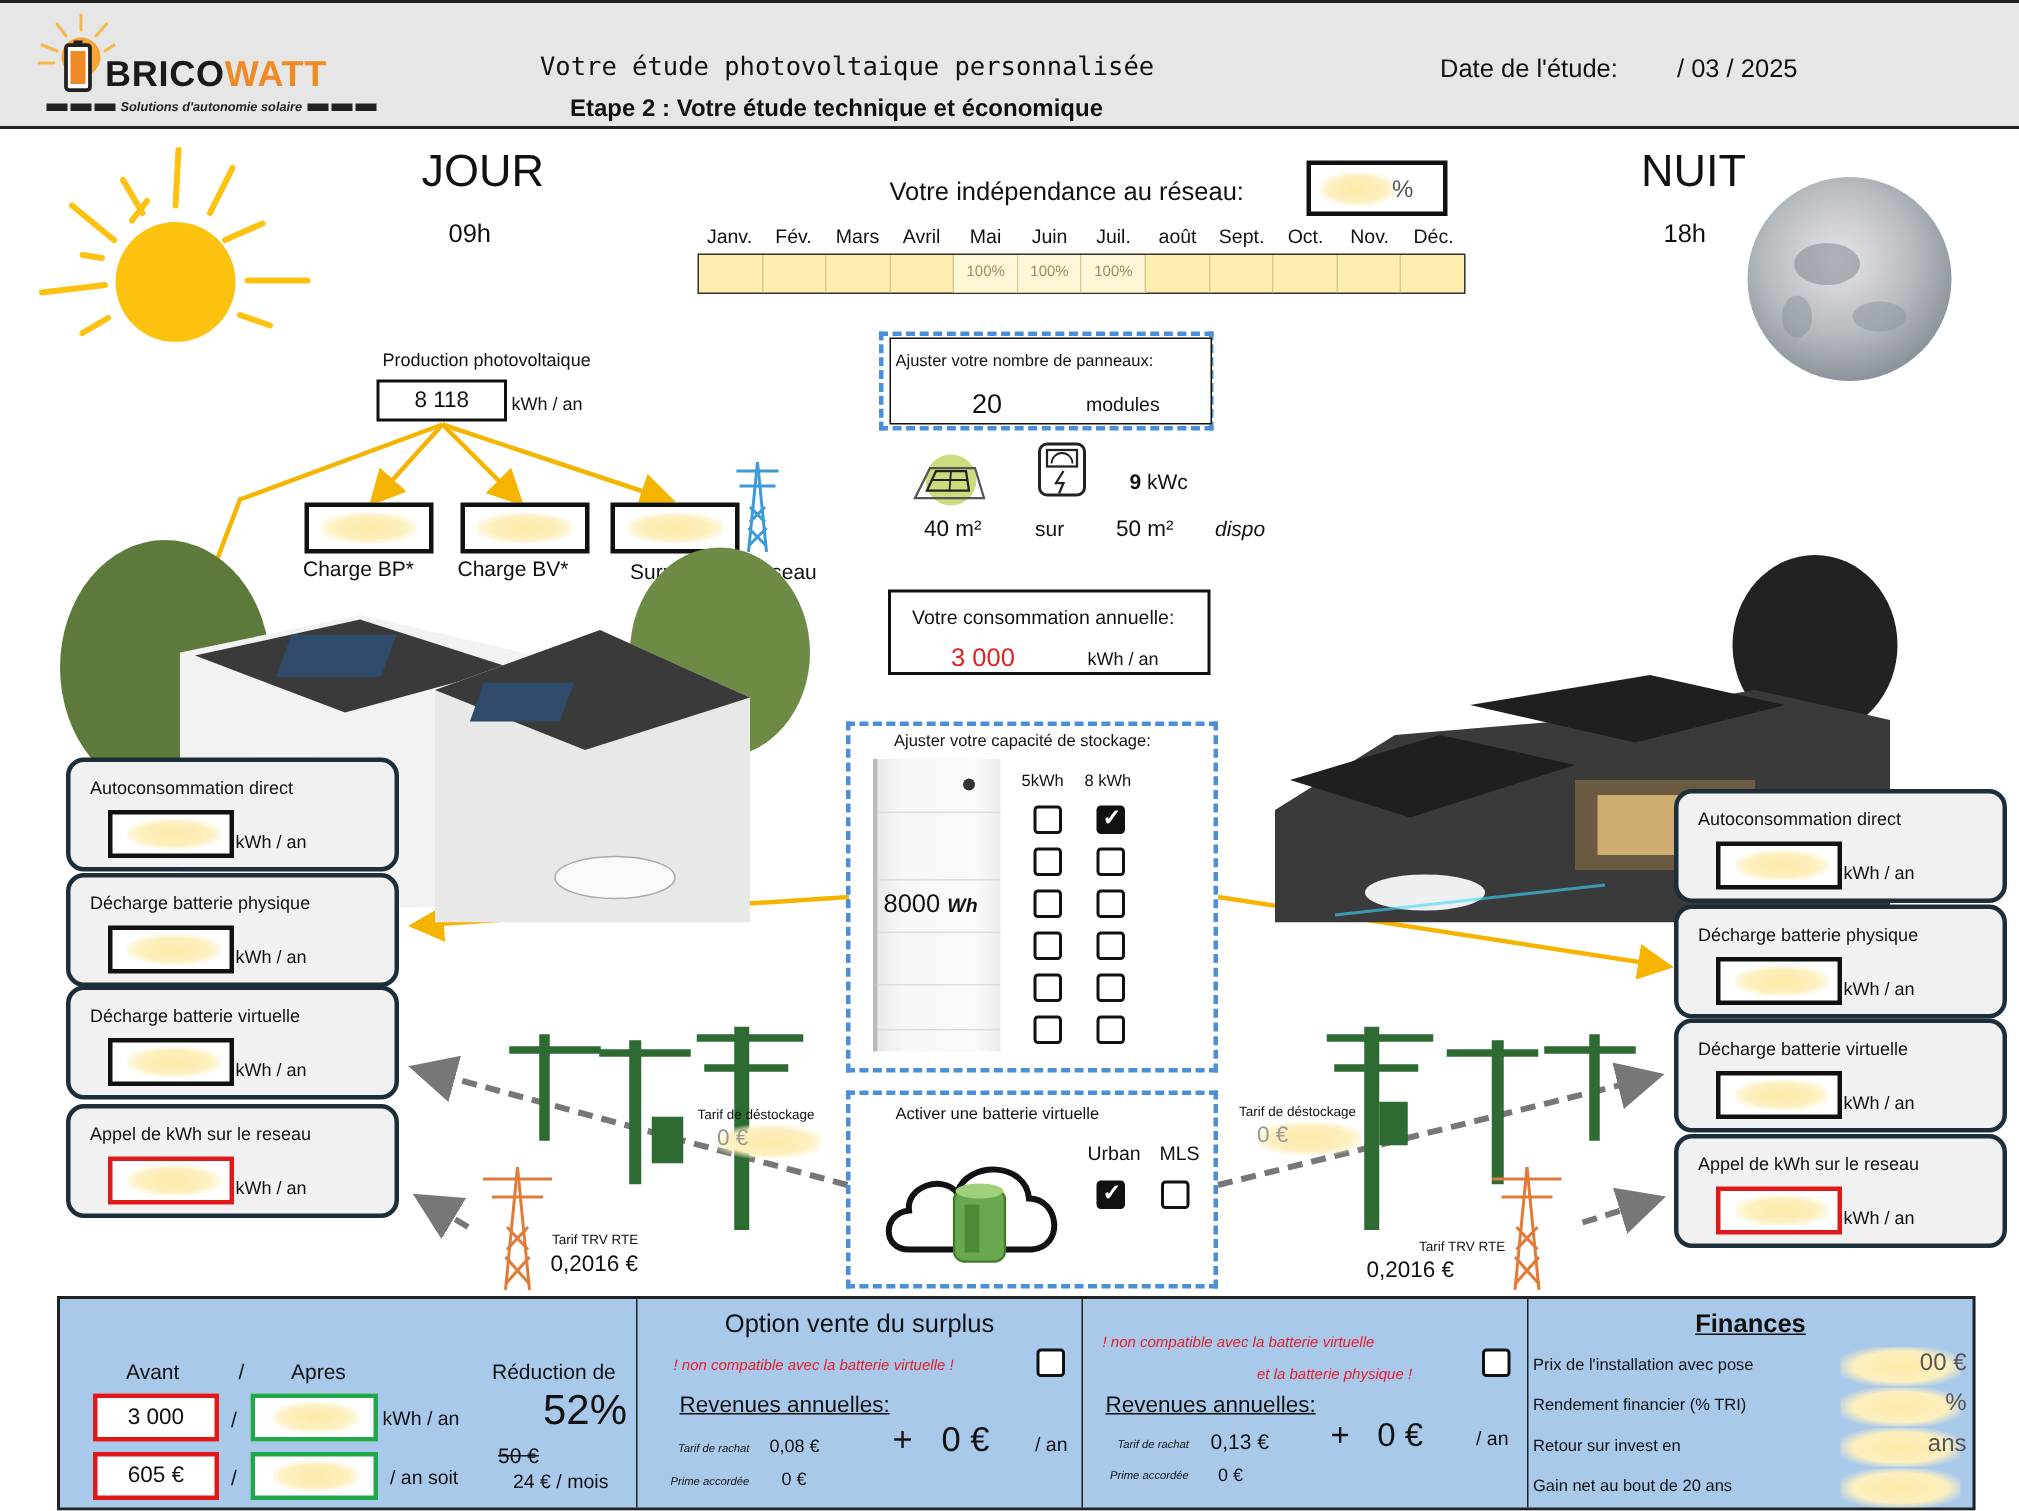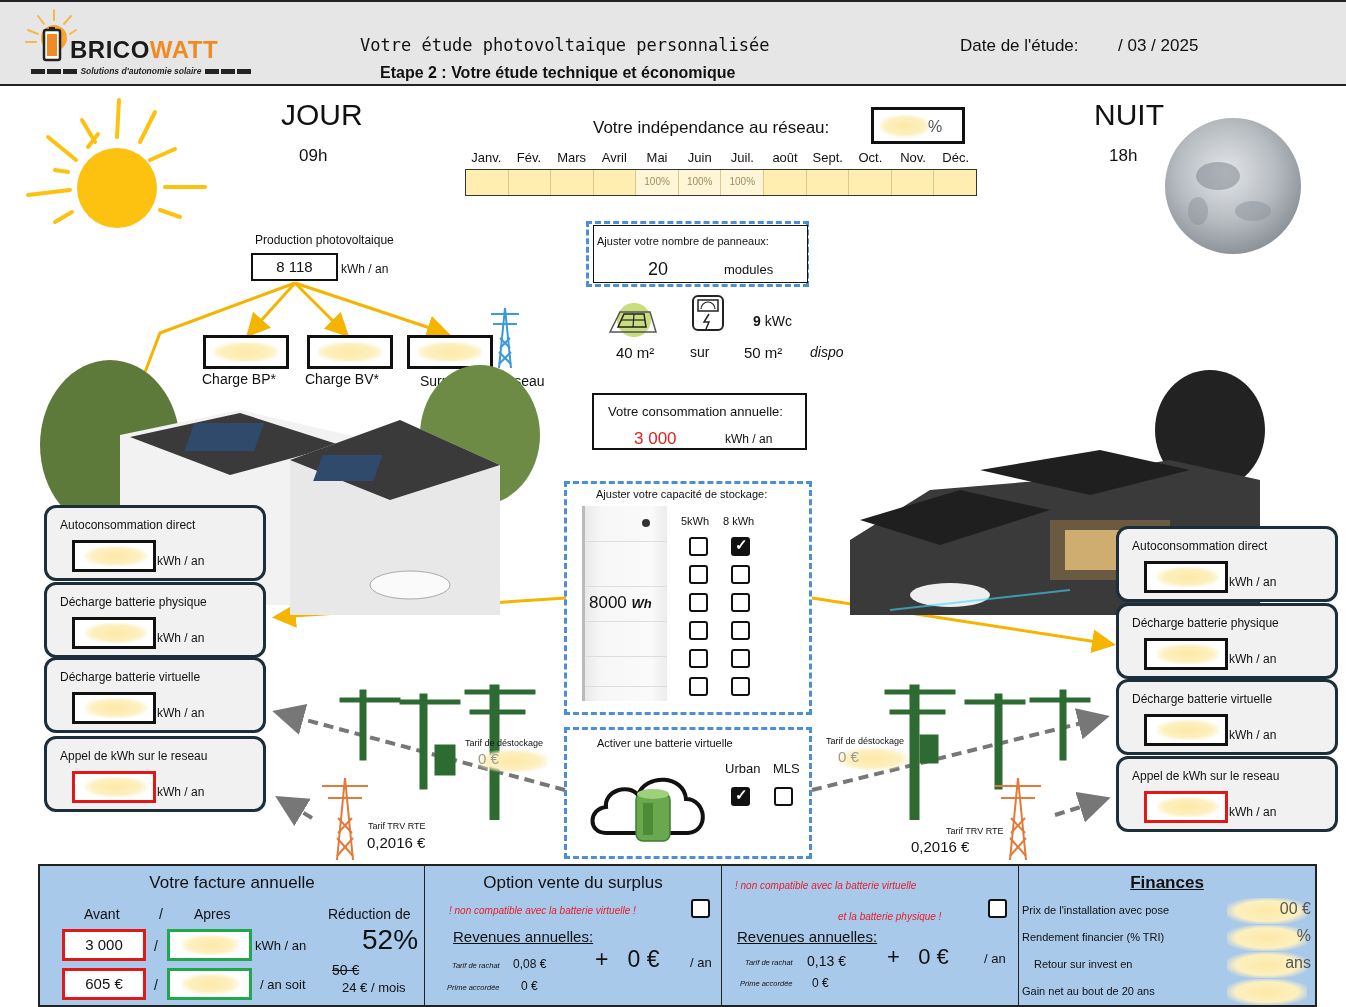--- a/index.html
+++ b/index.html
@@ -468,21 +468,20 @@
 <div class="tarif-small" style="left:368px;top:821px">Tarif TRV RTE</div>
 <div class="tarif-big" style="left:367px;top:834px">0,2016 €</div>
 <div class="tarif-small" style="left:826px;top:736px">Tarif de déstockage</div>
 <div class="tarif-blur blur" style="left:838px;top:748px">0      €</div>
 <div class="tarif-small" style="left:946px;top:826px">Tarif TRV RTE</div>
 <div class="tarif-big" style="left:911px;top:838px">0,2016 €</div>
 
 <div class="bottom">
 
   <div class="bsec" style="left:0;width:385px">
-    <h3>Votre facture annuelle</h3>
     <div class="abs" style="left:44px;top:40px;font-size:14px">Avant</div>
     <div class="abs" style="left:119px;top:40px;font-size:14px">/</div>
     <div class="abs" style="left:154px;top:40px;font-size:14px">Apres</div>
     <div class="abs" style="left:288px;top:40px;font-size:14px">Réduction de</div>
     <div class="valbox" style="left:22px;top:63px;width:84px;height:32px;border-color:#e01818;line-height:26px">3 000</div>
     <div class="abs" style="left:114px;top:72px;font-size:14px">/</div>
     <div class="valbox" style="left:127px;top:63px;width:85px;height:32px;border-color:#21a84a">
         <div class="abs blur" style="left:12px;top:3px;right:10px;bottom:3px"></div>
       </div>
     <div class="abs" style="left:215px;top:72px;font-size:13px">kWh / an</div>
@@ -504,42 +503,42 @@
     <div class="rev" style="left:28px;top:62px">Revenues annuelles:</div>
     <div class="tiny-i" style="left:27px;top:95px">Tarif de rachat</div>
     <div class="abs" style="left:88px;top:91px;font-size:12px">0,08 €</div>
     <div class="tiny-i" style="left:22px;top:117px">Prime accordée</div>
     <div class="abs" style="left:96px;top:113px;font-size:12px">0 €</div>
     <div class="abs" style="left:170px;top:80px;font-size:23px;white-space:pre">+   0 €</div>
     <div class="abs" style="left:265px;top:89px;font-size:13px">/ an</div>
   </div>
 
   <div class="bsec" style="left:682px;width:297px">
-    <div class="italic-red" style="left:13px;top:14px">! non compatible avec la batterie virtuelle</div>
+    <div class="italic-red" style="left:13px;top:24px">! non compatible avec la batterie virtuelle</div>
     <div class="italic-red" style="left:116px;top:45px">et la batterie physique !</div>
     <div class="cb" style="left:266px;top:33px" id="total-cb"></div>
     <div class="rev" style="left:15px;top:62px">Revenues annuelles:</div>
     <div class="tiny-i" style="left:23px;top:92px">Tarif de rachat</div>
     <div class="abs" style="left:85px;top:87px;font-size:14px">0,13 €</div>
     <div class="tiny-i" style="left:18px;top:113px">Prime accordée</div>
     <div class="abs" style="left:90px;top:110px;font-size:12px">0 €</div>
     <div class="abs" style="left:165px;top:78px;font-size:22px;white-space:pre">+   0 €</div>
     <div class="abs" style="left:262px;top:85px;font-size:13px">/ an</div>
   </div>
 
   <div class="bsec" style="left:979px;width:296px;border-right:none">
     <h3 style="font-weight:bold;text-decoration:underline">Finances</h3>
     <div id="fin-rows">
         <div class="fin-row" style="top: 38px;">Prix de l'installation avec pose</div>
         <div class="abs blur" style="right: 8px; top: 32px; width: 80px; height: 26px;"></div>
         <div class="fin-val" style="top: 34px;">00 €</div>
         <div class="fin-row" style="top: 65px;">Rendement financier (% TRI)</div>
         <div class="abs blur" style="right: 8px; top: 59px; width: 80px; height: 26px;"></div>
         <div class="fin-val" style="top: 61px;">%</div>
-        <div class="fin-row" style="top: 92px; margin-left: 12px;">Retour sur invest en</div>
+        <div class="fin-row" style="top: 92px;">Retour sur invest en</div>
         <div class="abs blur" style="right: 8px; top: 86px; width: 80px; height: 26px;"></div>
         <div class="fin-val" style="top: 88px;">ans</div>
         <div class="fin-row" style="top: 119px;">Gain net au bout de 20 ans</div>
         <div class="abs blur" style="right: 8px; top: 113px; width: 80px; height: 26px;"></div>
         <div class="fin-val" style="top: 115px;"></div>
       </div>
   </div>
 </div>
 
 </body></html>

